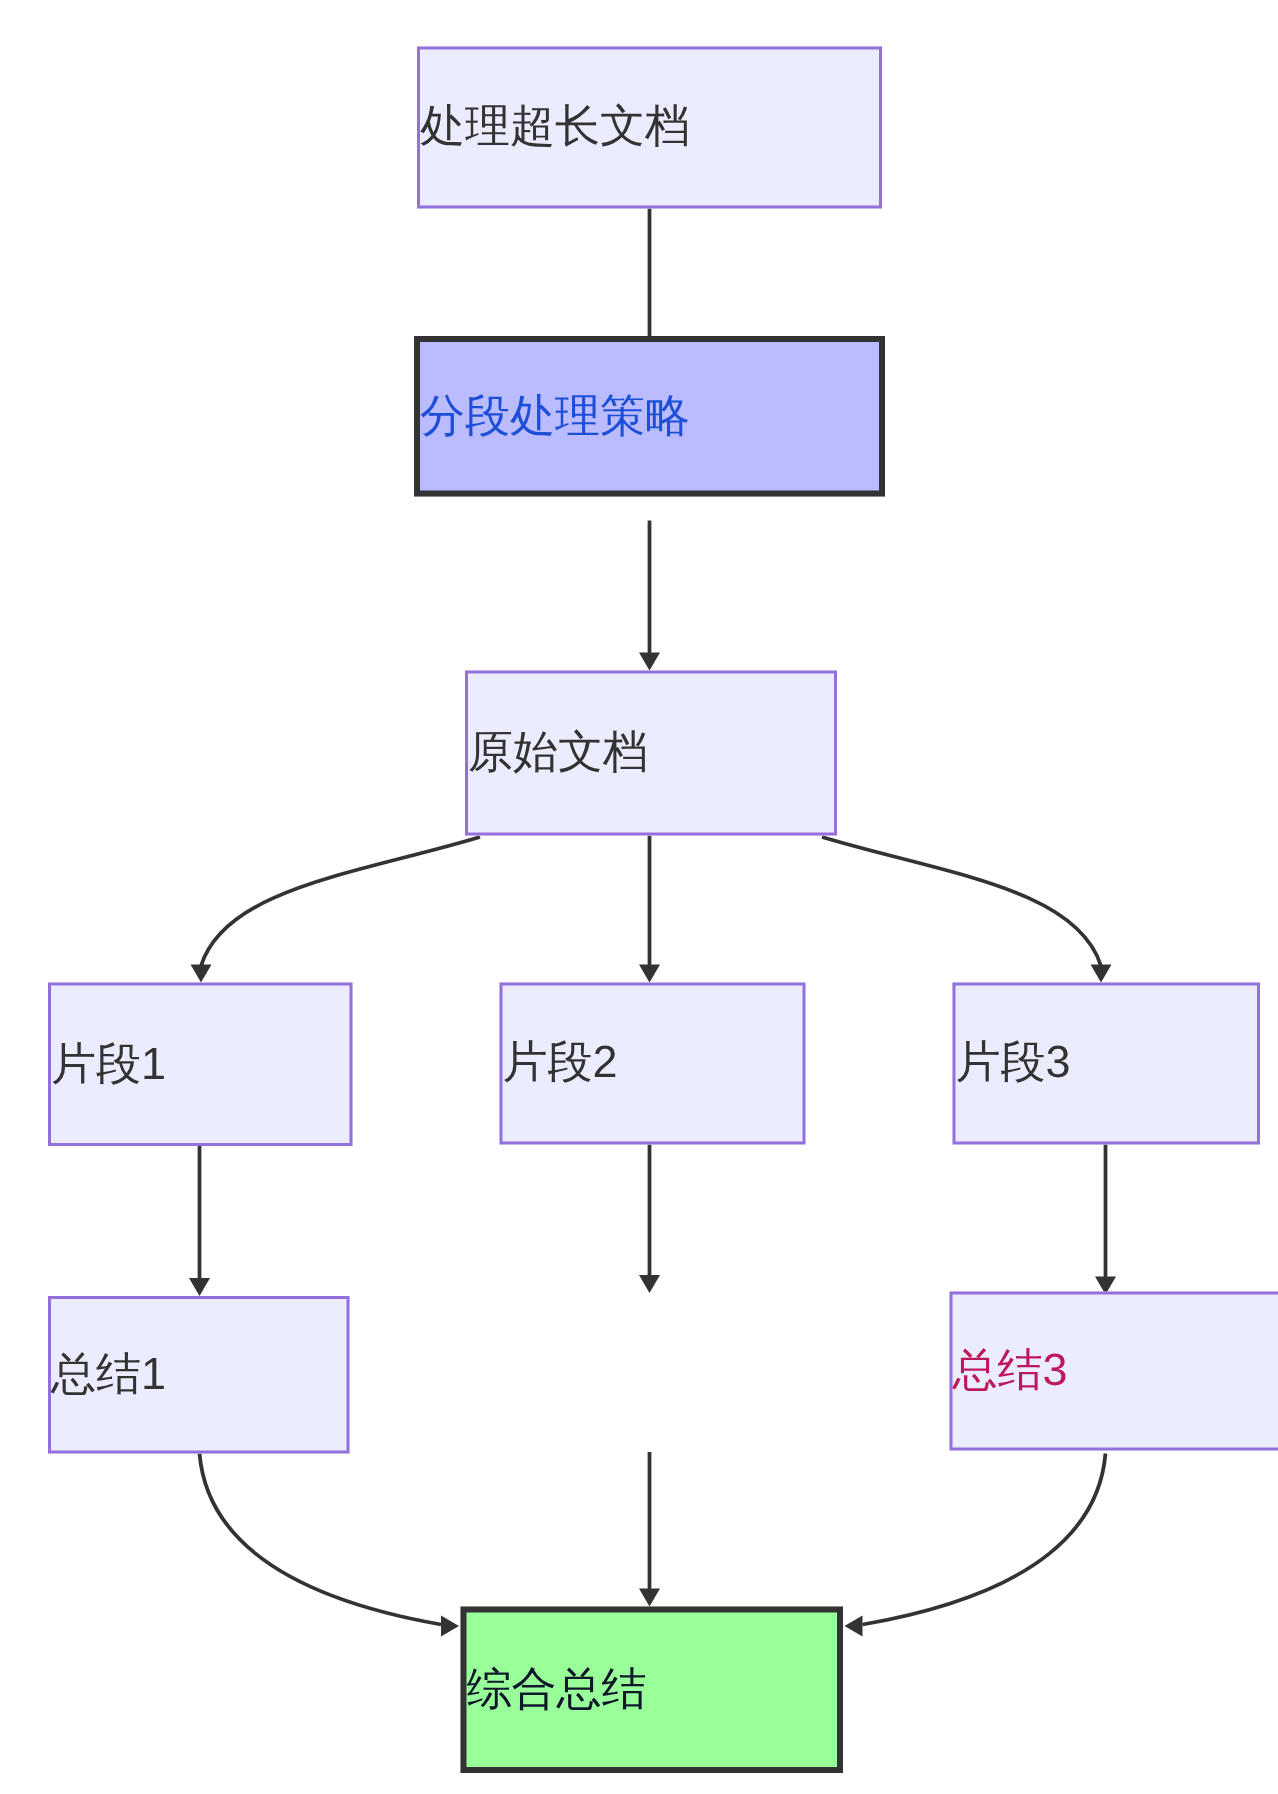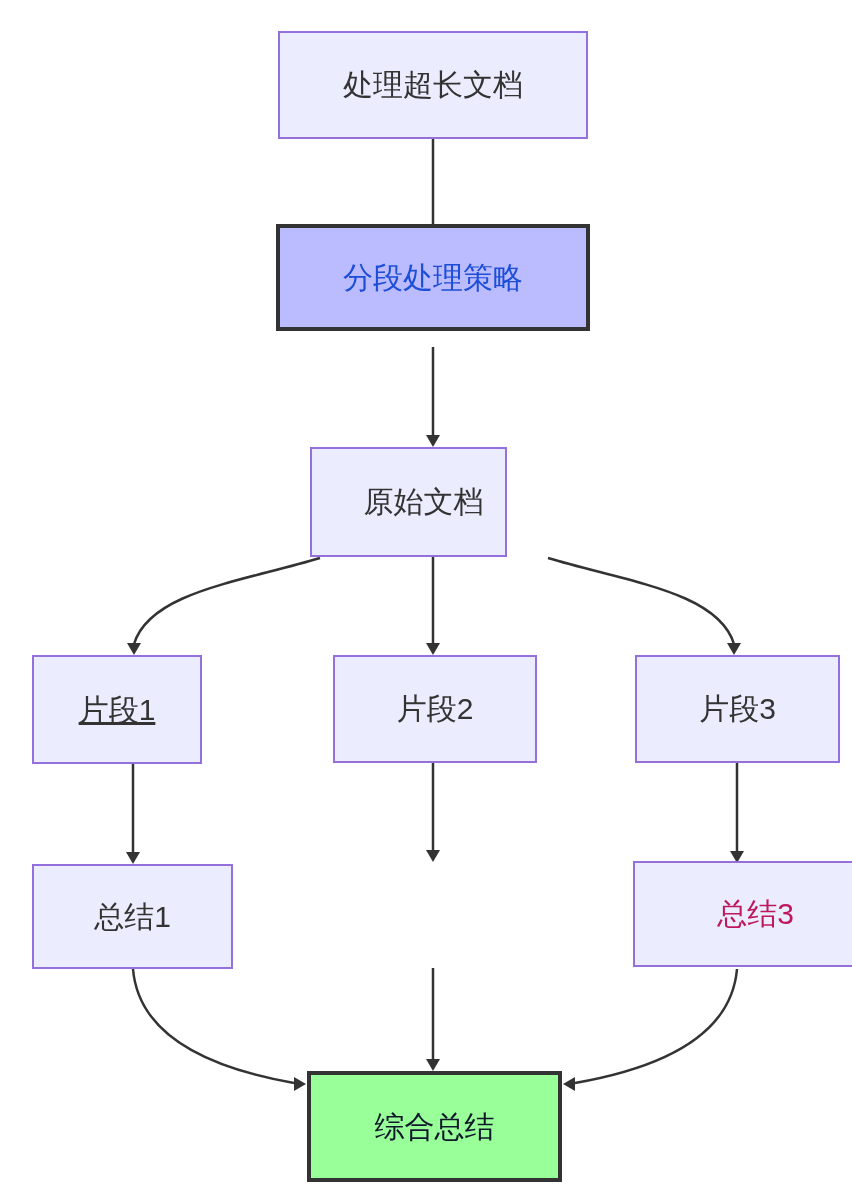--- a/index.html
+++ b/index.html
@@ -27,21 +27,21 @@
     left: 0;
     top: 0;
     width: 100%;
     height: 100%;
   }
   .node {
     position: absolute;
     box-sizing: border-box;
     display: flex;
     align-items: center;
-    justify-content: center;
+    justify-content: flex-start;
     font-size: 30px;
     line-height: 1.2;
     white-space: nowrap;
   }
 </style>
 </head>
 <body>
 
 <div class="canvas">
   <svg class="edges" width="852" height="1196" viewBox="0 0 852 1196" xmlns="http://www.w3.org/2000/svg">
@@ -68,24 +68,24 @@
       <path d="M 737 969 C 733 1016 695 1062 575 1083" fill="none" stroke="#333333" stroke-width="2.5"></path>
       <polygon points="563,1084 575,1077 575,1091" fill="#333333"></polygon>
     </svg>
   <div class="nodes">
       <div class="node" style="left: 278px; top: 31px; width: 310px; height: 108px; background: rgb(236, 236, 255); border: 2px solid rgb(147, 112, 219); color: rgb(51, 51, 51);">
         <span>处理超长文档</span>
       </div>
       <div class="node" style="left: 276px; top: 224px; width: 314px; height: 107px; background: rgb(187, 187, 255); border: 4px solid rgb(51, 51, 51); color: #1d4ed8;">
         <span>分段处理策略</span>
       </div>
-      <div class="node" style="left: 310px; top: 447px; width: 197px; height: 110px; background: rgb(236, 236, 255); border: 2px solid rgb(147, 112, 219); color: rgb(51, 51, 51); padding-left: 30px;">
+      <div class="node" style="left: 310px; top: 447px; width: 248px; height: 110px; background: rgb(236, 236, 255); border: 2px solid rgb(147, 112, 219); color: rgb(51, 51, 51);">
         <span>原始文档</span>
       </div>
-      <div class="node" style="left: 32px; top: 655px; width: 170px; height: 109px; background: rgb(236, 236, 255); border: 2px solid rgb(147, 112, 219); color: rgb(51, 51, 51); text-decoration: underline;">
+      <div class="node" style="left: 32px; top: 655px; width: 203px; height: 109px; background: rgb(236, 236, 255); border: 2px solid rgb(147, 112, 219); color: rgb(51, 51, 51);">
         <span>片段1</span>
       </div>
       <div class="node" style="left: 333px; top: 655px; width: 204px; height: 108px; background: rgb(236, 236, 255); border: 2px solid rgb(147, 112, 219); color: rgb(51, 51, 51);">
         <span>片段2</span>
       </div>
       <div class="node" style="left: 635px; top: 655px; width: 205px; height: 108px; background: rgb(236, 236, 255); border: 2px solid rgb(147, 112, 219); color: rgb(51, 51, 51);">
         <span>片段3</span>
       </div>
       <div class="node" style="left: 32px; top: 864px; width: 201px; height: 105px; background: rgb(236, 236, 255); border: 2px solid rgb(147, 112, 219); color: rgb(51, 51, 51);">
         <span>总结1</span>

